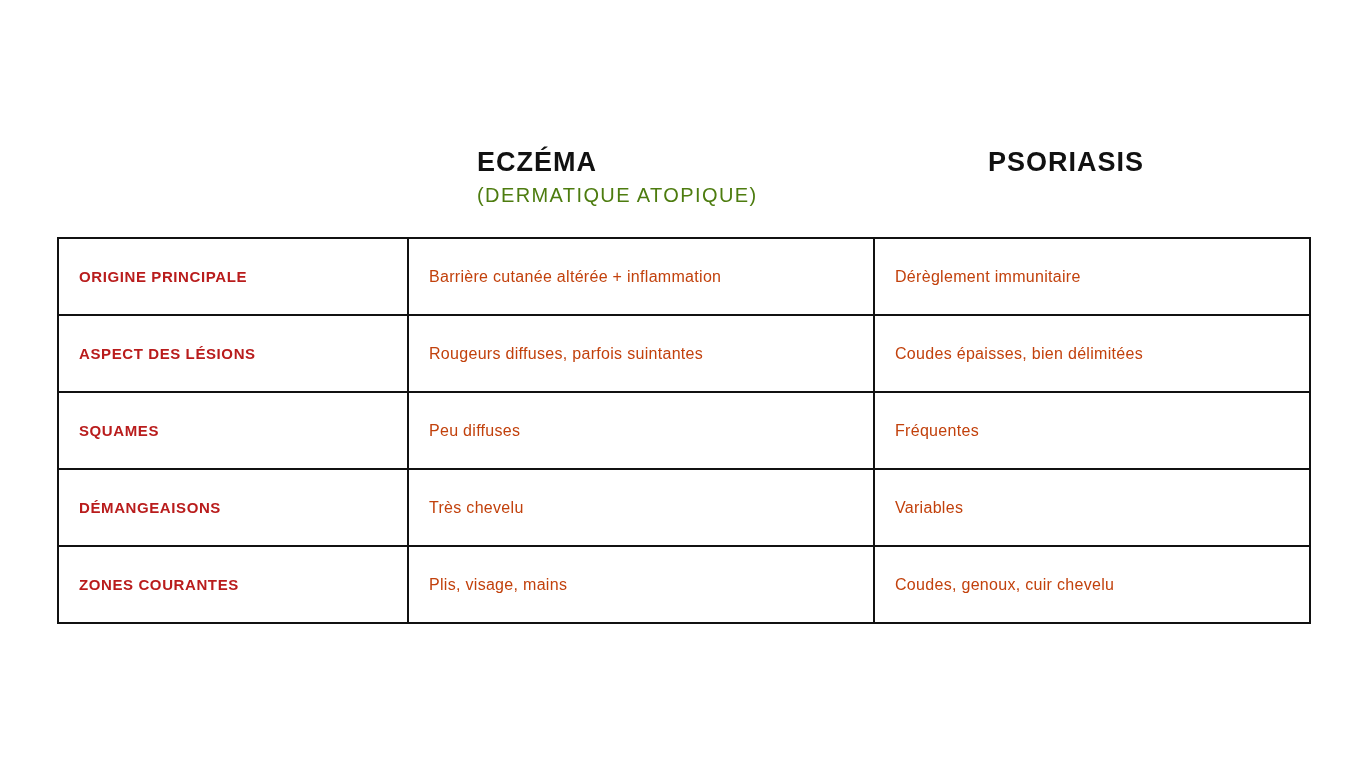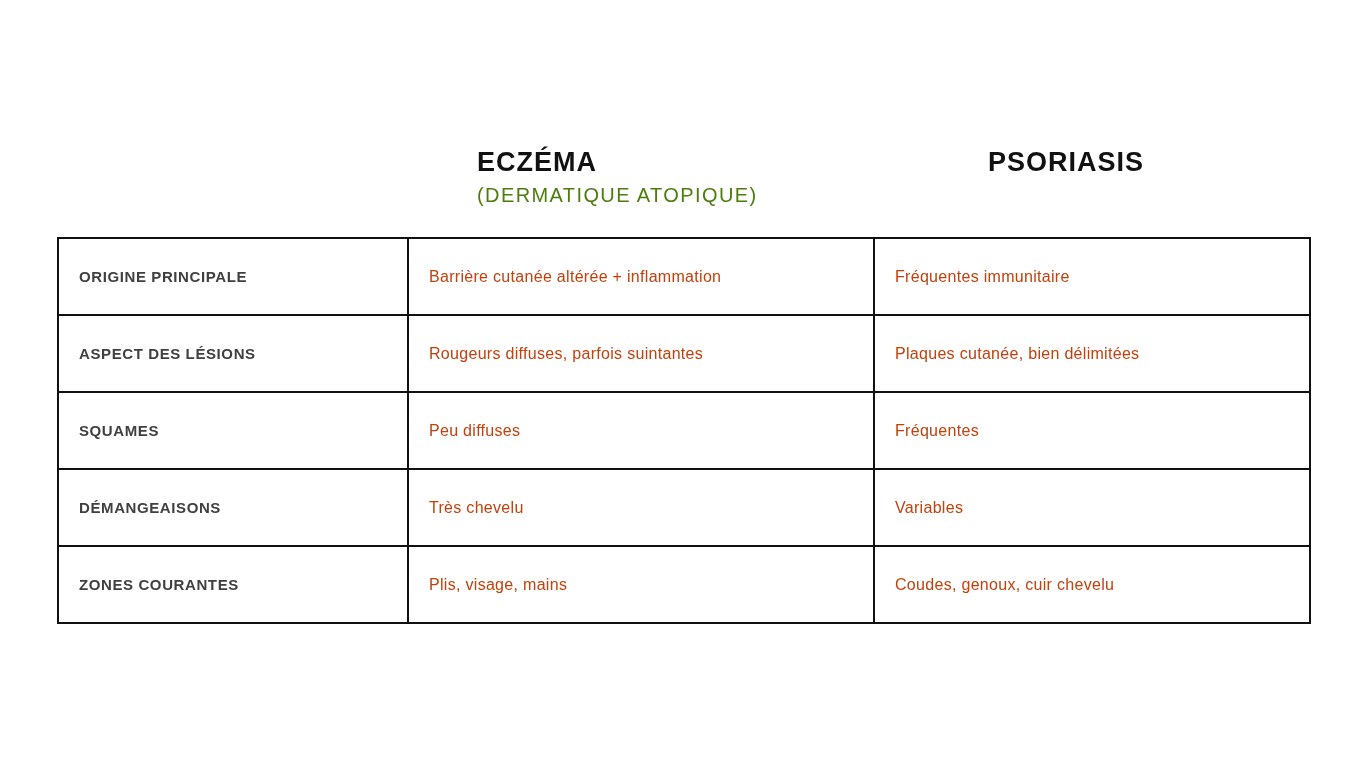--- a/index.html
+++ b/index.html
@@ -65,21 +65,21 @@
     border: 2px solid #111111;
     height: 77px;
     vertical-align: middle;
     padding: 0 20px;
     background: #ffffff;
   }
   td.row-label {
     font-size: 15px;
     font-weight: bold;
     letter-spacing: 0.6px;
-    color: #404040;
+    color: #b91c1c;
     text-transform: uppercase;
   }
   td.cell-value {
     font-size: 16px;
     font-weight: normal;
     letter-spacing: 0.3px;
     color: #c2410c;
   }
 </style>
 </head>
@@ -99,26 +99,26 @@
   <table class="compare">
     <colgroup>
       <col class="c1">
         <col class="c2">
         <col class="c3">
     </colgroup>
     <tbody>
       <tr>
         <td class="row-label">ORIGINE PRINCIPALE</td>
         <td class="cell-value">Barrière cutanée altérée + inflammation</td>
-        <td class="cell-value">Fréquentes immunitaire</td>
+        <td class="cell-value">Dérèglement immunitaire</td>
       </tr>
       <tr>
         <td class="row-label">ASPECT DES LÉSIONS</td>
         <td class="cell-value">Rougeurs diffuses, parfois suintantes</td>
-        <td class="cell-value">Plaques cutanée, bien délimitées</td>
+        <td class="cell-value">Coudes épaisses, bien délimitées</td>
       </tr>
       <tr>
         <td class="row-label">SQUAMES</td>
         <td class="cell-value">Peu diffuses</td>
         <td class="cell-value">Fréquentes</td>
       </tr>
       <tr>
         <td class="row-label">DÉMANGEAISONS</td>
         <td class="cell-value">Très chevelu</td>
         <td class="cell-value">Variables</td>

